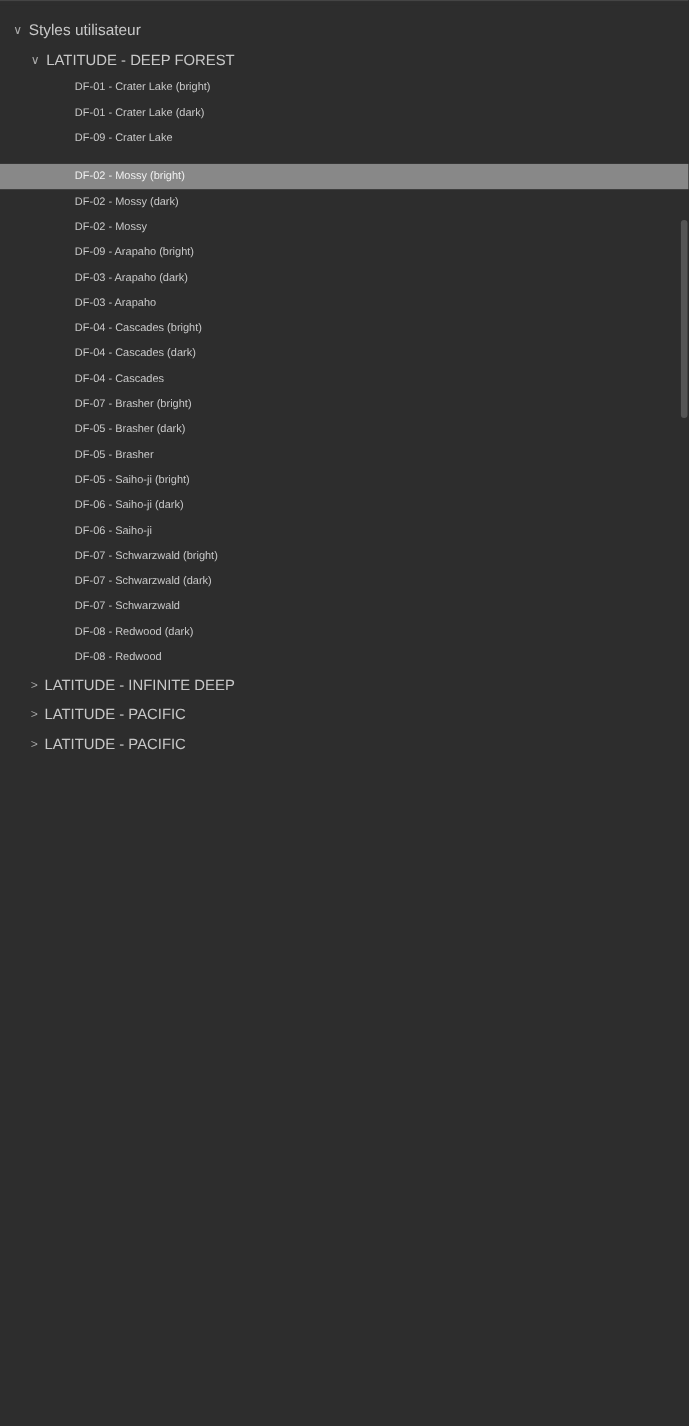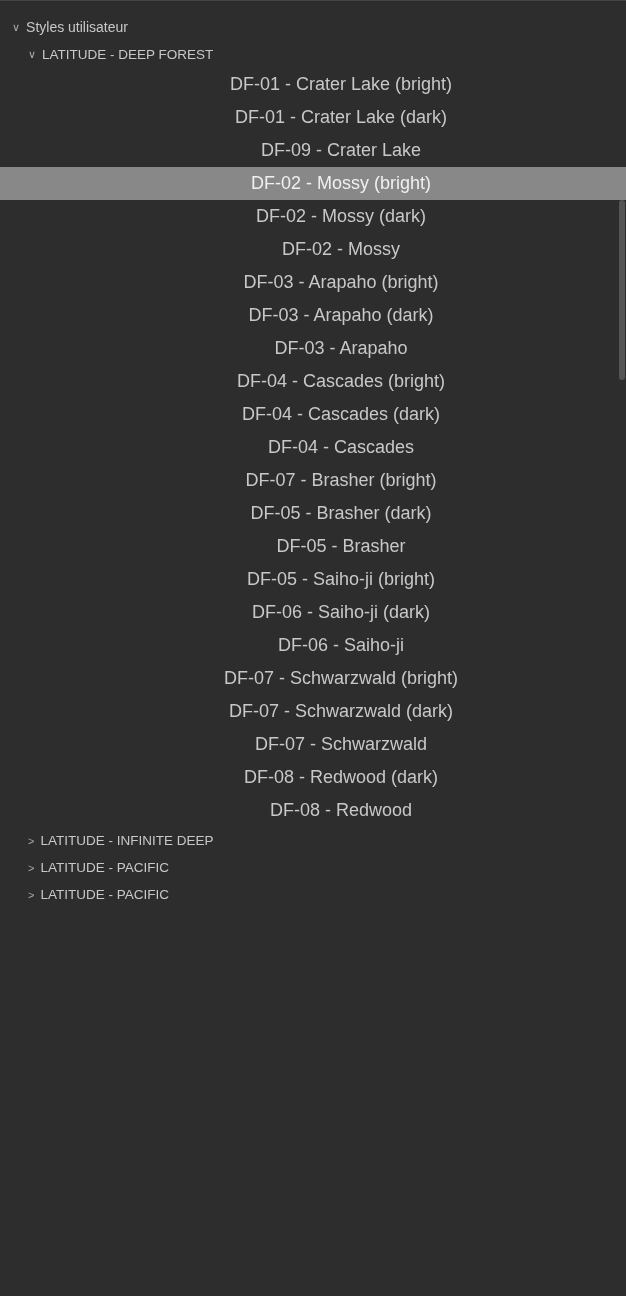--- a/index.html
+++ b/index.html
@@ -54,30 +54,30 @@
     .subsection-header .chevron {
       margin-right: 6px;
       font-size: 11px;
       color: #aaa;
     }
 
     .style-item {
       display: flex;
       align-items: center;
       padding: 6px 12px 6px 68px;
-      font-size: 18px;
-      color: #c8c8c8;
-      cursor: pointer;
-      user-select: none;
-      justify-content: center;
+      font-size: 10px;
+      color: #c8c8c8;
+      cursor: pointer;
+      user-select: none;
     }
 
     .style-item.selected {
       background-color: #888888;
       color: #f0f0f0;
+      margin-top: 12px;
     }
 
     .collapsed-section {
       display: flex;
       align-items: center;
       padding: 6px 12px 6px 28px;
       font-size: 13.5px;
       color: #c8c8c8;
       cursor: pointer;
       user-select: none;
@@ -131,21 +131,21 @@
       <div class="style-item selected">
         <span>DF-02 - Mossy (bright)</span>
       </div>
       <div class="style-item">
         <span>DF-02 - Mossy (dark)</span>
       </div>
       <div class="style-item">
         <span>DF-02 - Mossy</span>
       </div>
       <div class="style-item">
-        <span>DF-03 - Arapaho (bright)</span>
+        <span>DF-09 - Arapaho (bright)</span>
       </div>
       <div class="style-item">
         <span>DF-03 - Arapaho (dark)</span>
       </div>
       <div class="style-item">
         <span>DF-03 - Arapaho</span>
       </div>
       <div class="style-item">
         <span>DF-04 - Cascades (bright)</span>
       </div>

